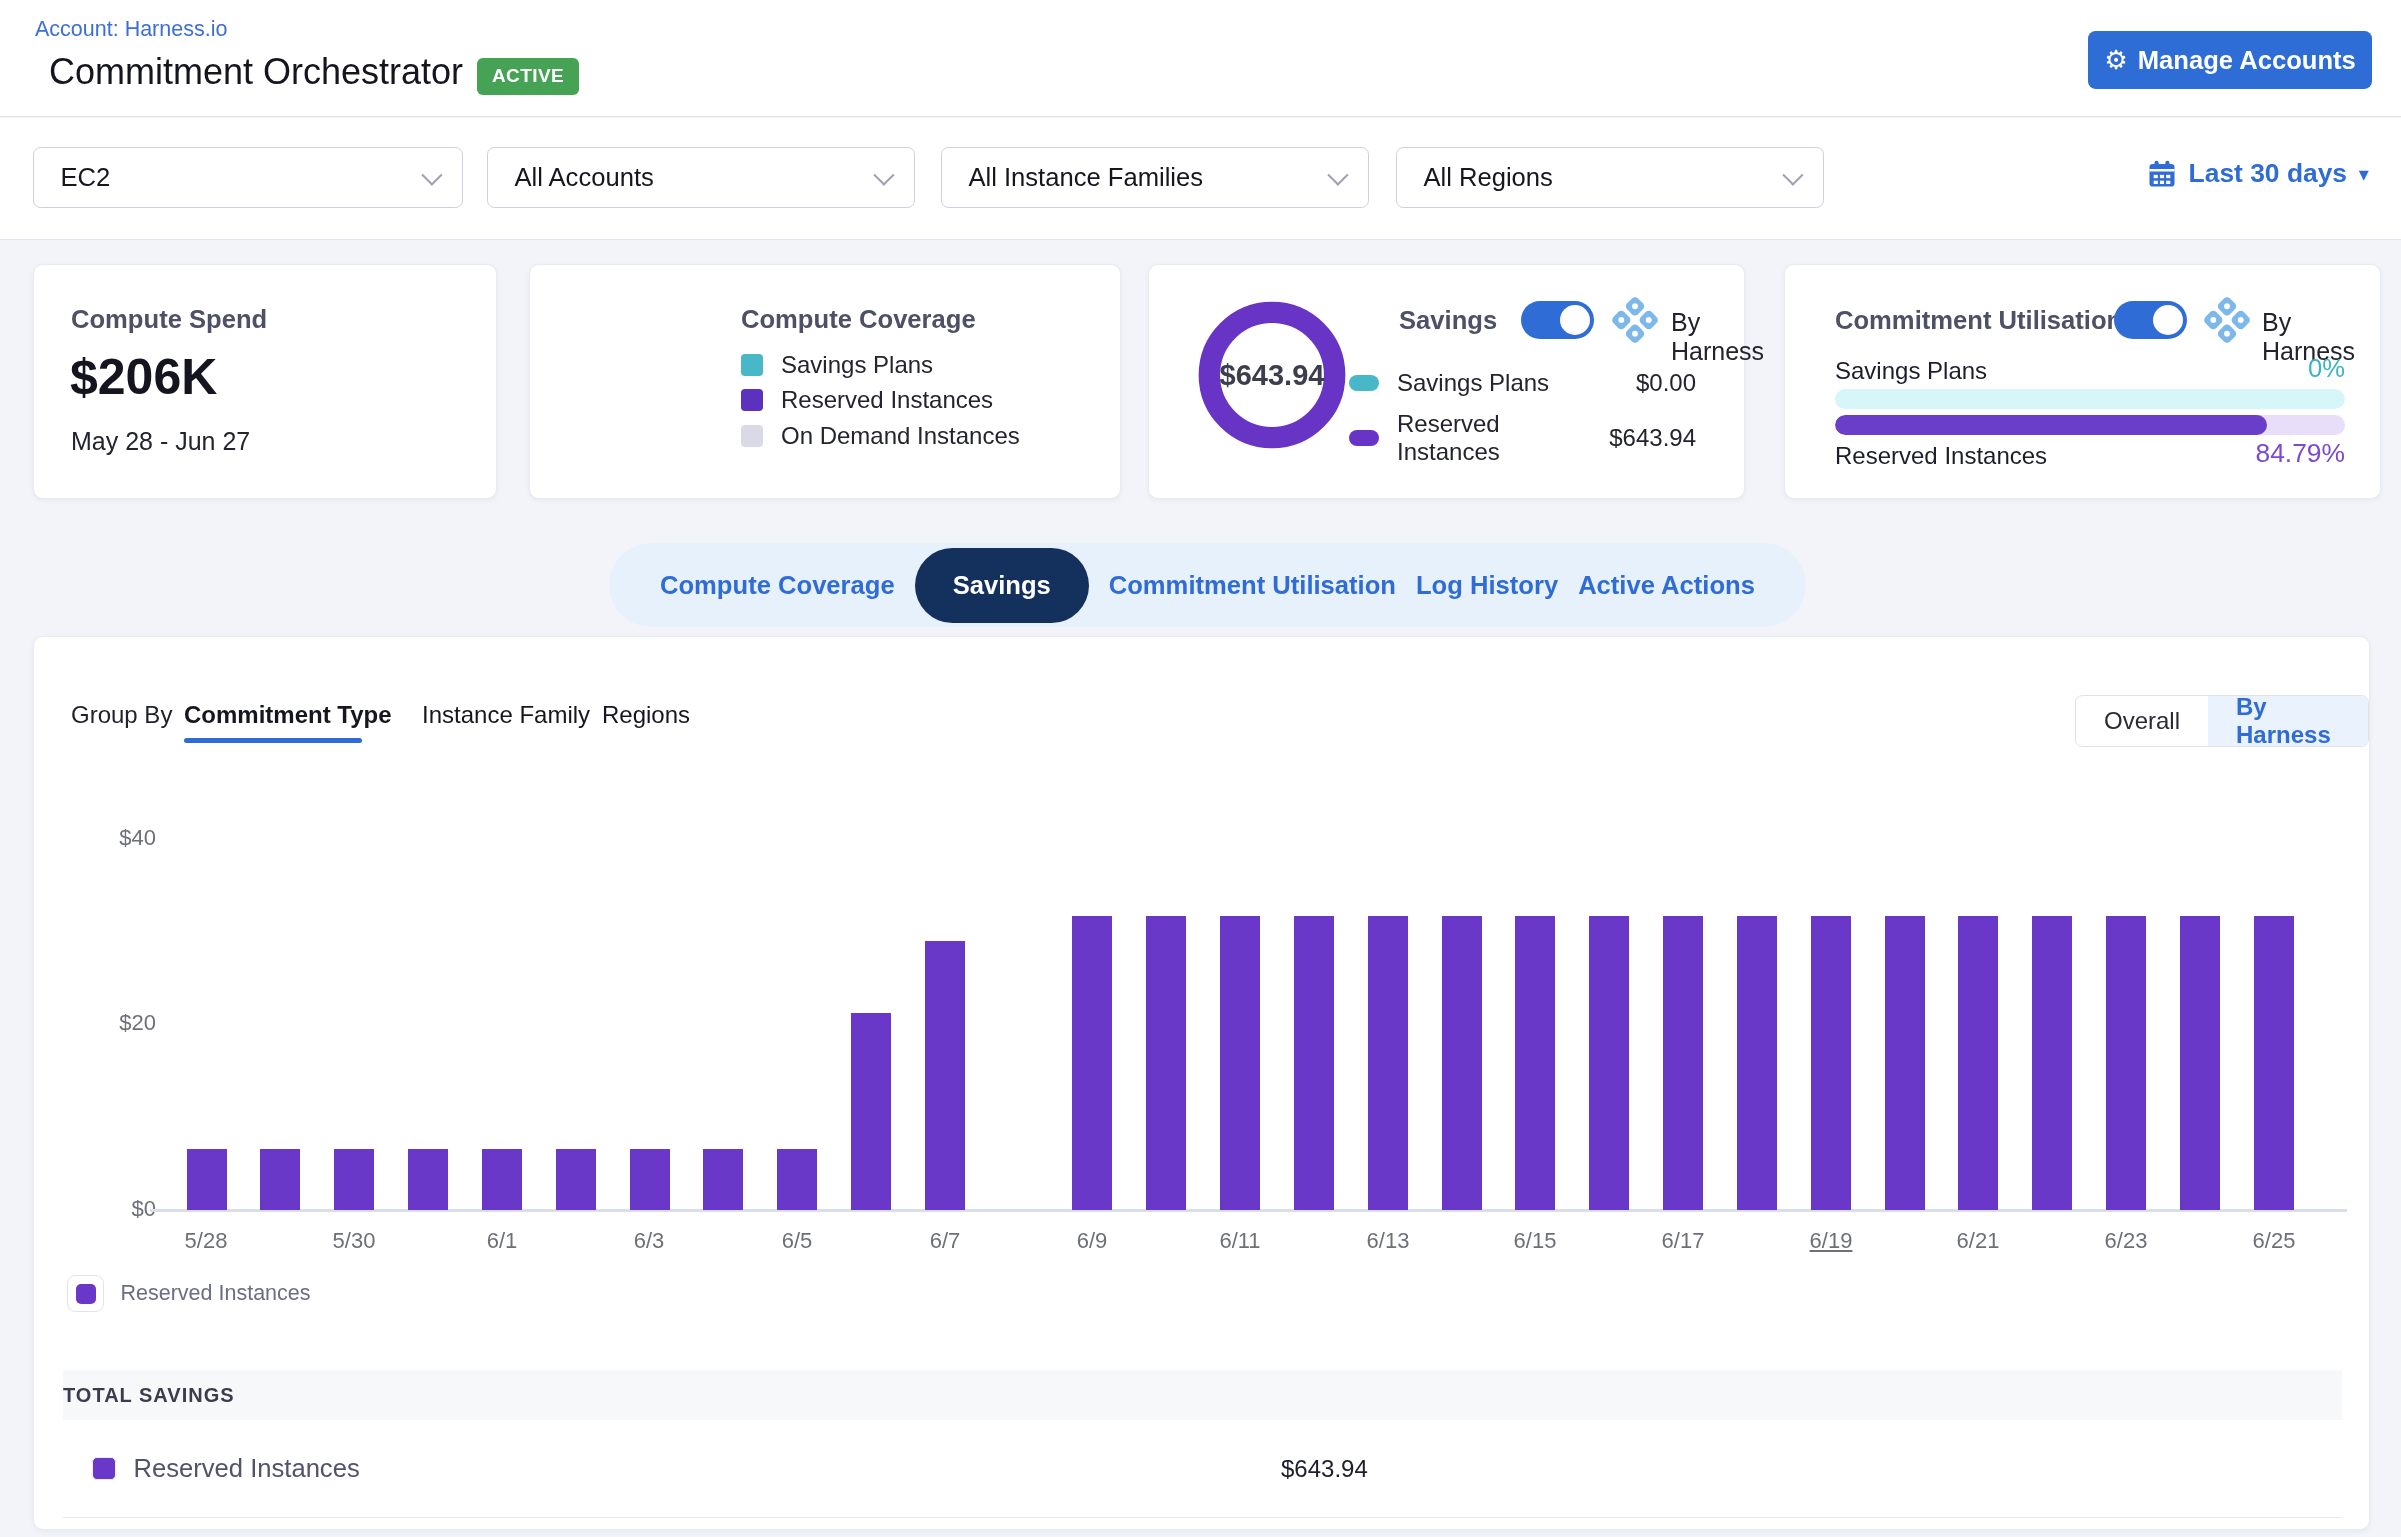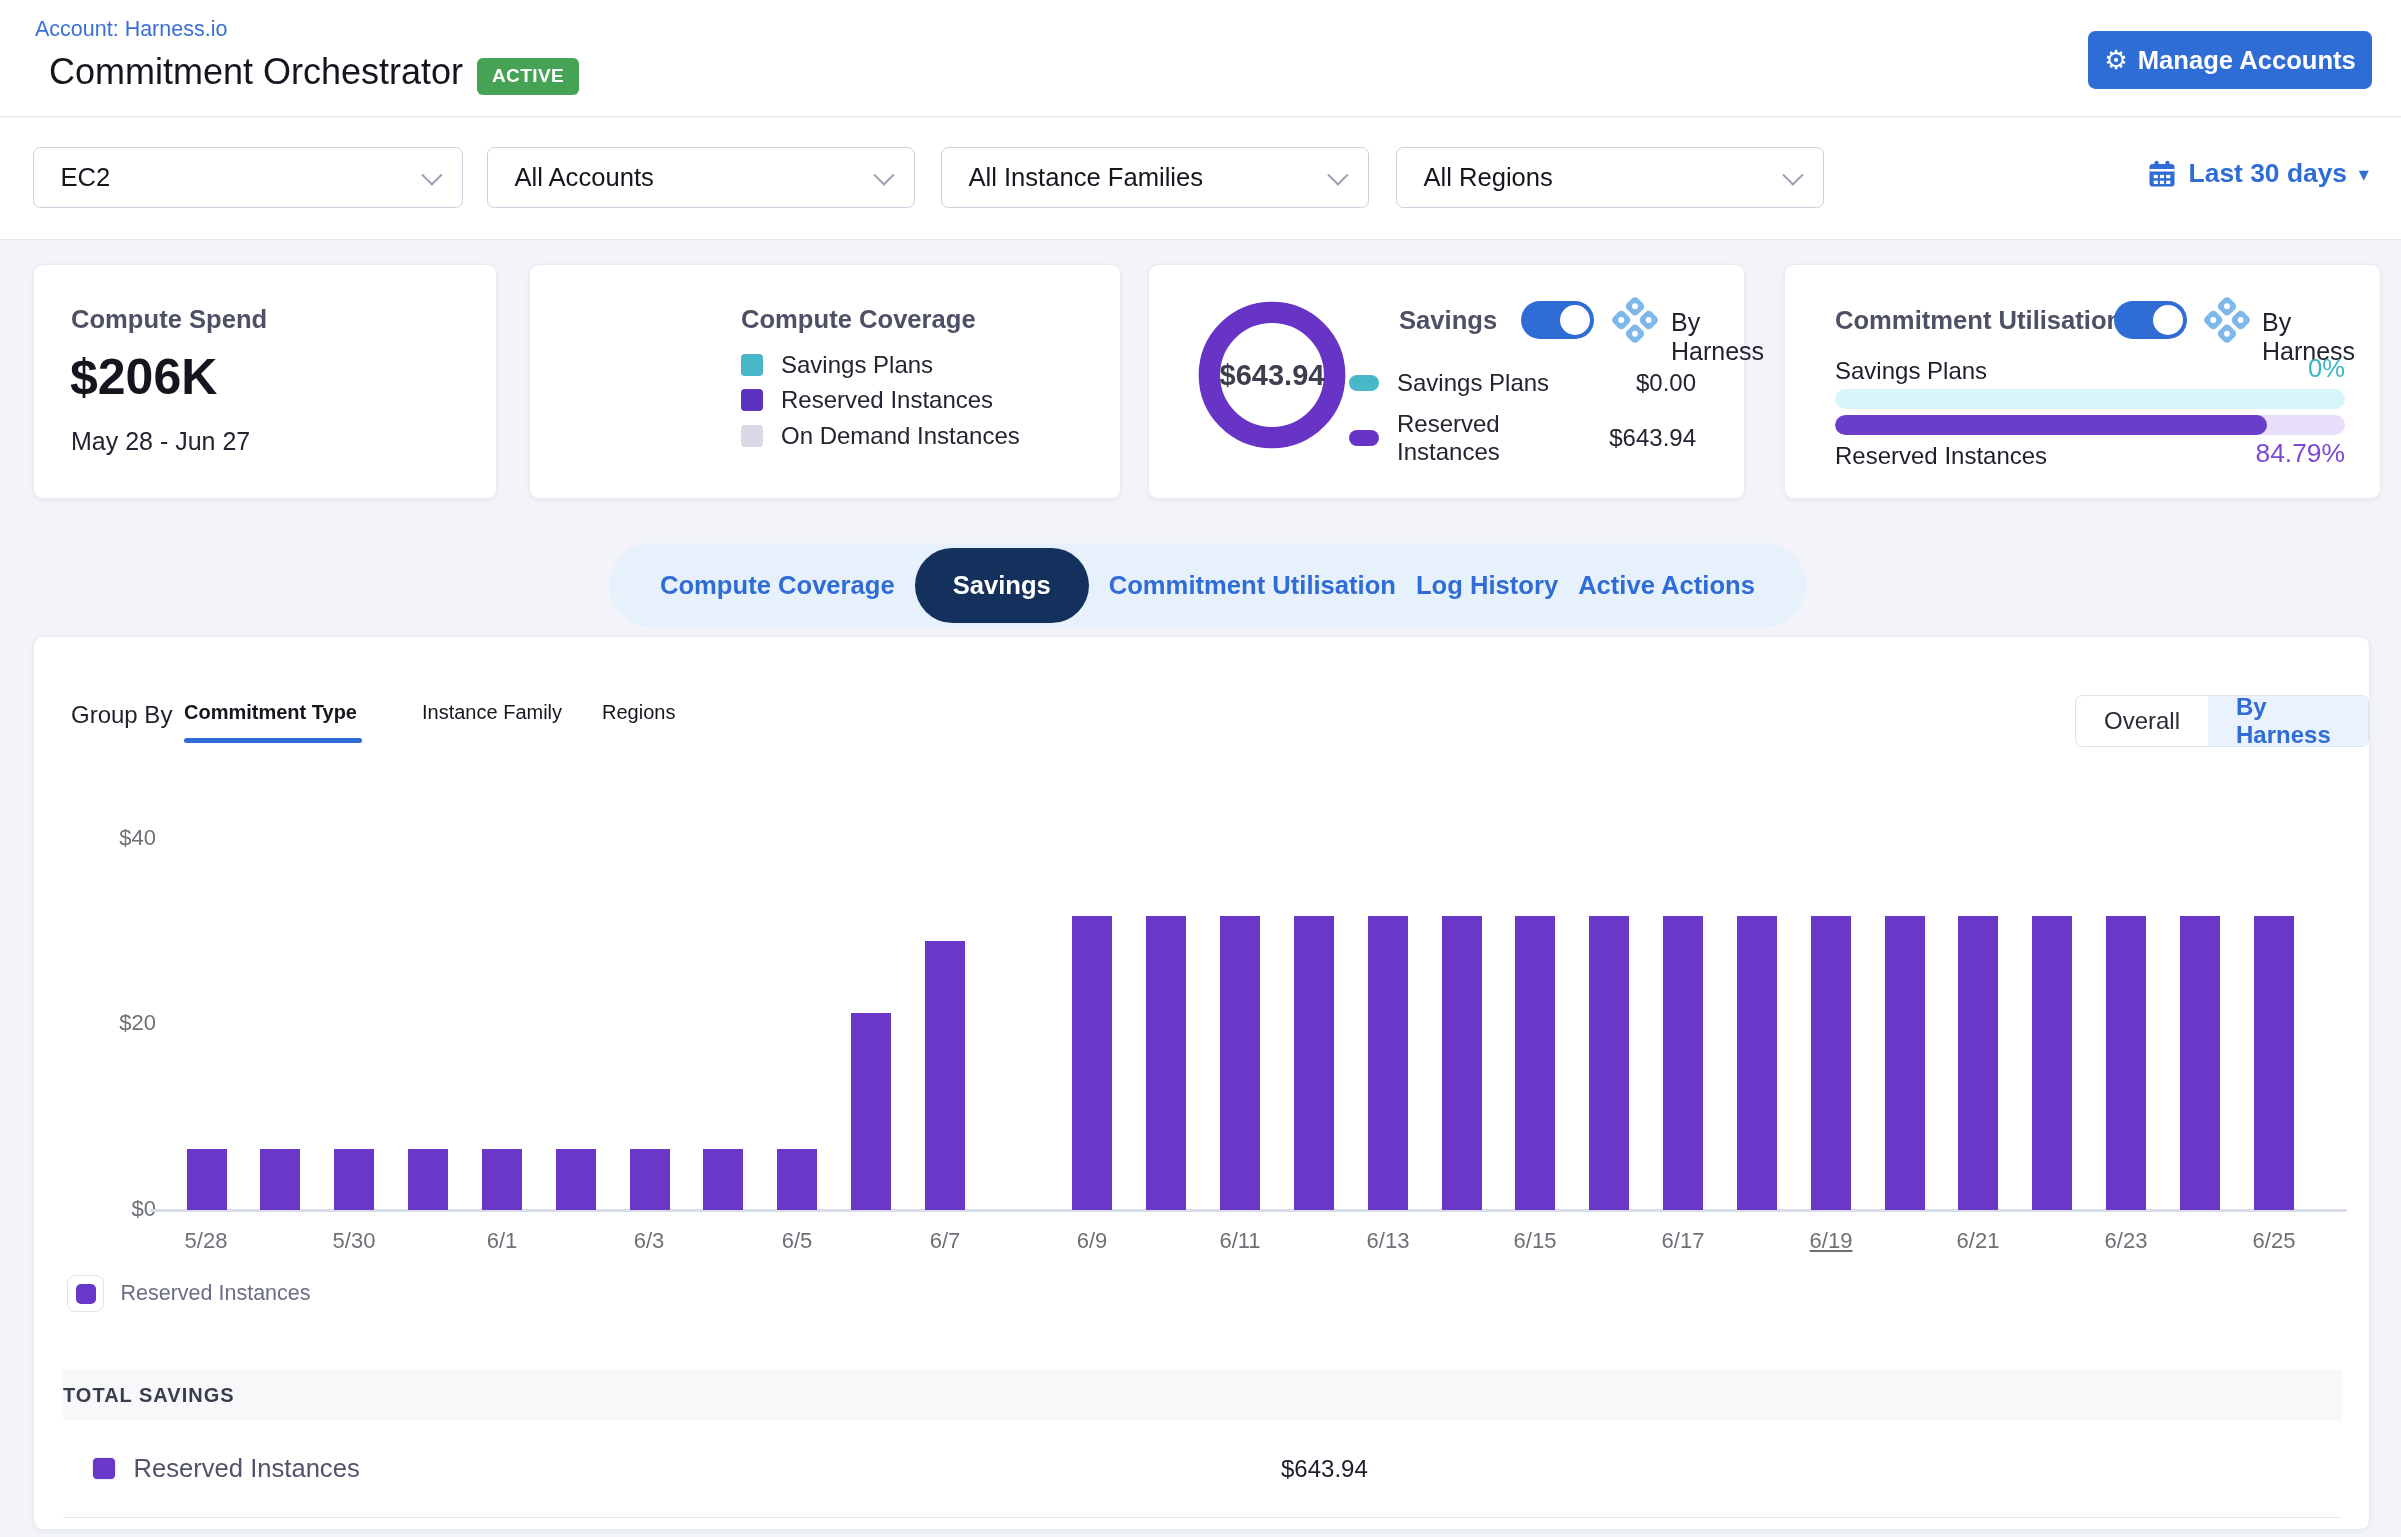--- a/index.html
+++ b/index.html
@@ -49,21 +49,21 @@
   
   .tabsbar{position:absolute;left:609px;top:543px;width:1197px;height:84px;background:#E7F1FB;border-radius:43px;
            display:flex;align-items:center;justify-content:space-between;padding:0 51px;box-sizing:border-box;}
   .tab{font-size:25.6px;font-weight:bold;color:#2F6CD6;cursor:pointer;white-space:nowrap;}
   .tab.active{background:#14305C;color:#fff;padding:23px 38px;border-radius:43px;}
 
   
   .panel{position:absolute;left:33px;top:636px;width:2335px;height:892px;background:#fff;border:0.8px solid #E9EBF3;
          border-radius:10px;box-shadow:0 1.7px 5px rgba(40,41,61,0.05);}
   .groupby-label{position:absolute;left:37px;top:64px;font-size:24px;color:#1F202B;}
-  .gtab{position:absolute;top:64px;font-size:20px;color:#15161E;cursor:pointer;}
+  .gtab{position:absolute;top:64px;font-size:24px;color:#15161E;cursor:pointer;}
   .gtab.active{font-weight:bold;}
   .gtab-underline{position:absolute;top:101px;height:5px;background:#2F6CD6;border-radius:2.5px;}
   .segmented{position:absolute;left:2041px;top:58px;height:50px;border:1.7px solid #DFE1EA;border-radius:7.4px;display:flex;
              overflow:hidden;background:#fff;}
   .seg{display:flex;align-items:center;justify-content:center;padding:0 28px;font-size:24px;color:#2A2B35;cursor:pointer;}
   .seg.active{background:#E9F2FD;color:#2F6CD6;font-weight:bold;}
 
   
   .plot{position:absolute;left:124px;top:201px;width:2180px;height:372px;}
   .axis-line{position:absolute;left:-8.3px;bottom:-1.7px;width:2197px;height:2.5px;background:#D8DEEA;}

